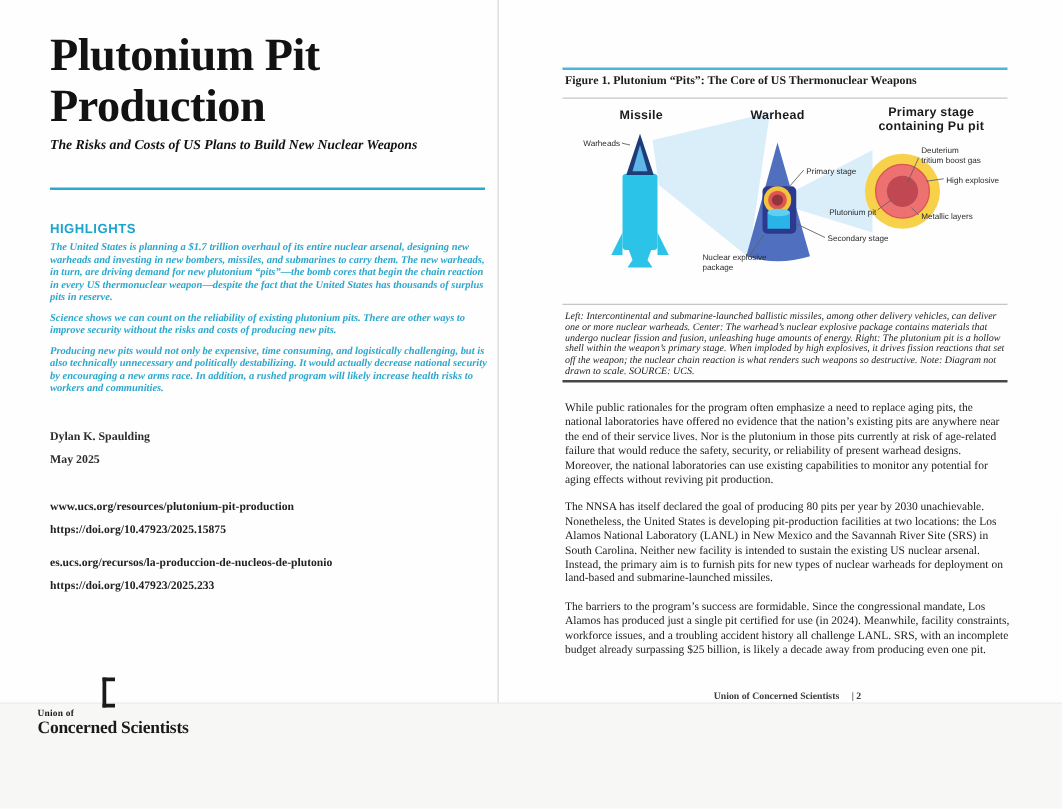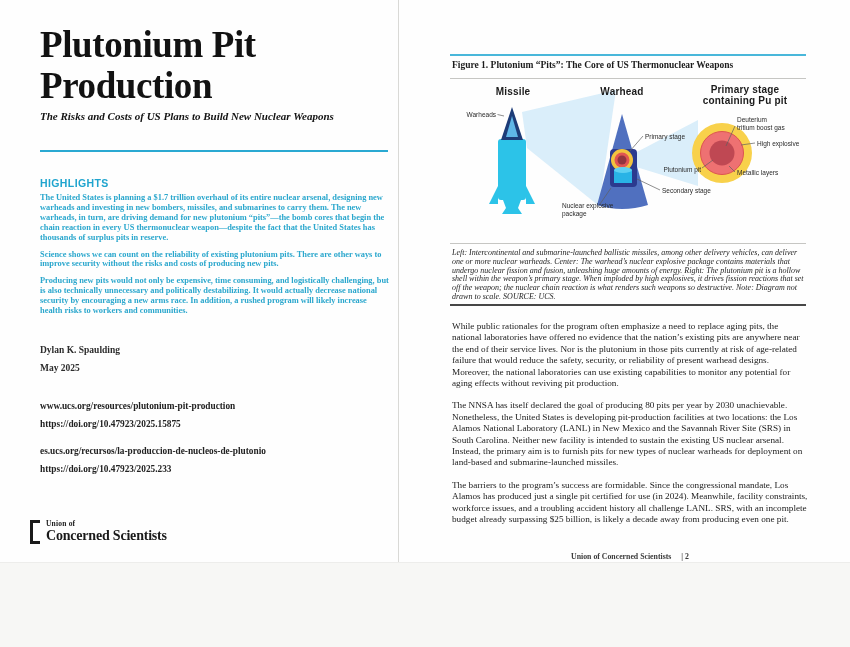--- a/index.html
+++ b/index.html
@@ -20,28 +20,28 @@
   
   .title { left:40px; top:24px; width:360px;
     font-size:37px; line-height:41px; font-weight:600; color:#121212; letter-spacing:-0.4px; }
   .subtitle { left:40px; top:107px; width:372px;
     font-size:11px; line-height:19.5px; font-style:italic; font-weight:700; color:#121212; }
   .title-rule { left:40px; top:150px; width:348px; height:2px; background:#2aa9d2; }
   .highlights-heading { left:40px; top:177px;
     font-family:"Liberation Sans", sans-serif; font-size:10.5px; font-weight:700;
     letter-spacing:0.4px; color:#1fa4ce; }
   .highlights { left:40px; top:193px; width:350px; }
-  .highlights p { font-size:8.4px; line-height:9.9px; font-weight:700; 
+  .highlights p { font-size:8.4px; line-height:9.9px; font-weight:700; font-style:italic;
     color:#2ba7cd; margin-bottom:7px; }
   .author { left:40px; top:345px; font-size:9.5px; font-weight:700; color:#2d2d2d; }
   .pubdate { left:40px; top:363px; font-size:9.5px; font-weight:700; color:#2d2d2d; }
   .link { left:40px; font-size:9.3px; font-weight:600; color:#222; }
   .link-1 { top:401px; } .link-2 { top:419px; } .link-3 { top:446px; } .link-4 { top:464px; }
 
-  .logo { left:30px; top:518px; display:flex; align-items:flex-end; }
+  .logo { left:30px; top:540px; display:flex; align-items:center;flex-direction:column; }
   .logo-bracket { width:10px; height:24px; border:3px solid #1a1a1a; border-right:none; margin-right:6px; margin-top:2px; }
   .logo-text { display:flex; flex-direction:column; }
   .logo-top { font-size:7.5px; font-weight:700; color:#1a1a1a; letter-spacing:0.2px; }
   .logo-bottom { font-size:14px; font-weight:700; color:#1a1a1a; letter-spacing:-0.2px; margin-top:0px; }
 
   
   .fig-topline { left:450px; top:54px; width:356px; height:2px; background:#49b7da; }
   .fig-title { left:452px; top:60px; width:354px; font-size:9.5px; font-weight:700; color:#1c1c1c; }
   .fig-line-a { left:450px; top:78px; width:356px; height:1px; background:#c6c6c3; }
   .fig-line-b { left:450px; top:243px; width:356px; height:1px; background:#c6c6c3; }

